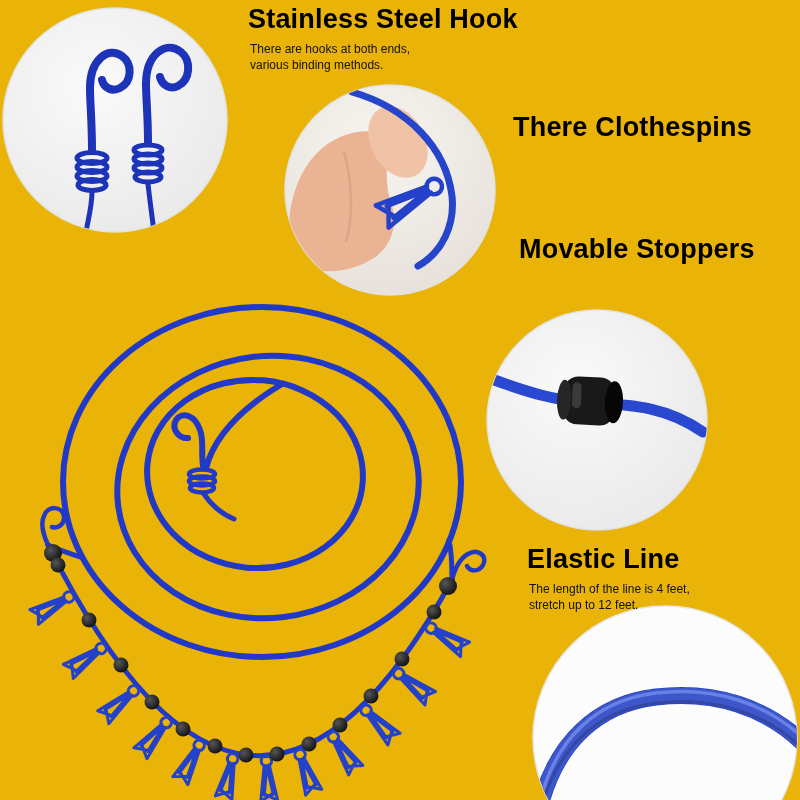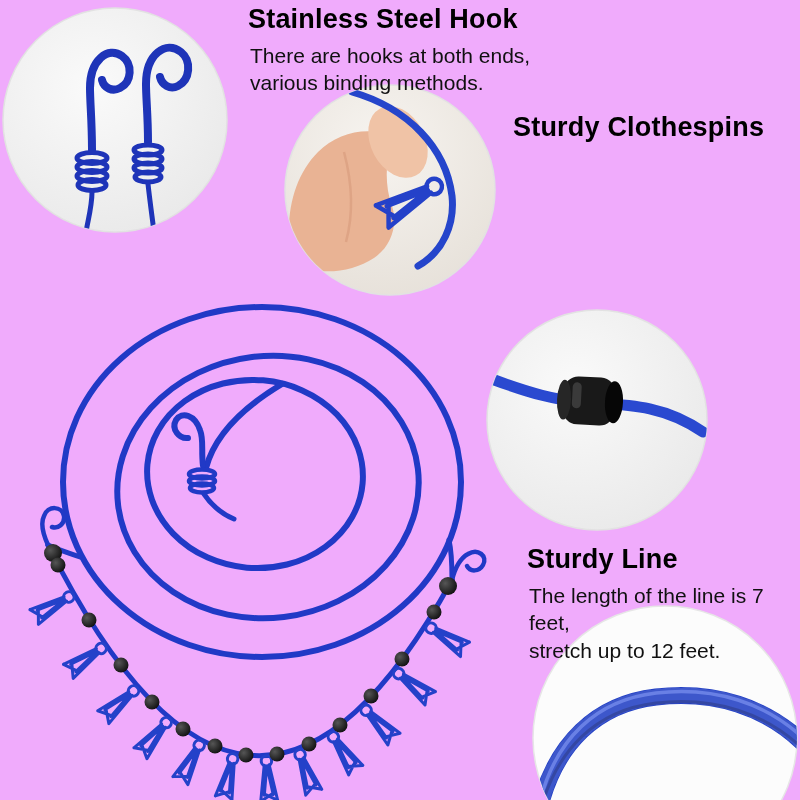--- a/index.html
+++ b/index.html
@@ -1,28 +1,28 @@
 <!DOCTYPE html>
 <html><head>
 <meta charset="utf-8">
 <style>
   html,body{margin:0;padding:0;}
   body{
     width:800px;height:800px;overflow:hidden;background:#ffffff;
     font-family:"Liberation Sans",sans-serif;
   }
-  .page{position:relative;width:800px;height:800px;background:#f0abfc;}
+  .page{position:relative;width:800px;height:800px;background:#eab308;}
   .art{position:absolute;left:0;top:0;}
   .feature{position:absolute;color:#000;}
   .feature h2{
     margin:0;font-size:27px;font-weight:700;letter-spacing:.2px;color:#000;
     font-family:"Liberation Sans",sans-serif;
   }
   .feature p{
-    margin:7px 0 0 2px;font-size:21px;line-height:1.3;color:#101010;
+    margin:7px 0 0 2px;font-size:12px;line-height:1.3;color:#101010;
     white-space:pre-line;
   }
   .f1{left:248px;top:4px;}
   .f2{left:513px;top:112px;}
   .f3{left:519px;top:234px;}
   .f4{left:527px;top:544px;}
 </style>
 </head>
 <body>
 
@@ -174,25 +174,26 @@
     </g>
   </svg>
 
   <div class="feature f1">
     <h2>Stainless Steel Hook</h2>
     <p>There are hooks at both ends,
 various binding methods.</p>
   </div>
 
   <div class="feature f2">
-    <h2>Sturdy Clothespins</h2>
+    <h2>There Clothespins</h2>
   </div>
 
   <div class="feature f3">
+    <h2>Movable Stoppers</h2>
   </div>
 
   <div class="feature f4">
-    <h2>Sturdy Line</h2>
-    <p>The length of the line is 7 feet,
+    <h2>Elastic Line</h2>
+    <p>The length of the line is 4 feet,
 stretch up to 12 feet.</p>
   </div>
 
 </div>
 
 </body></html>

